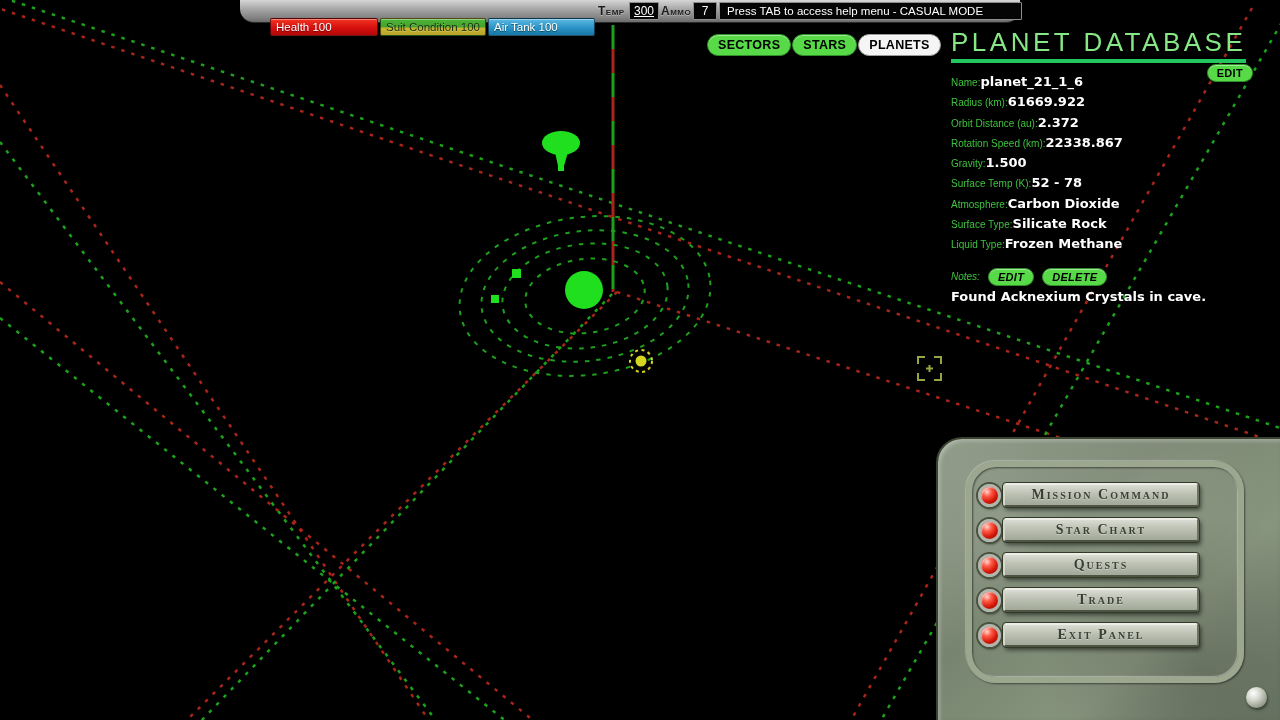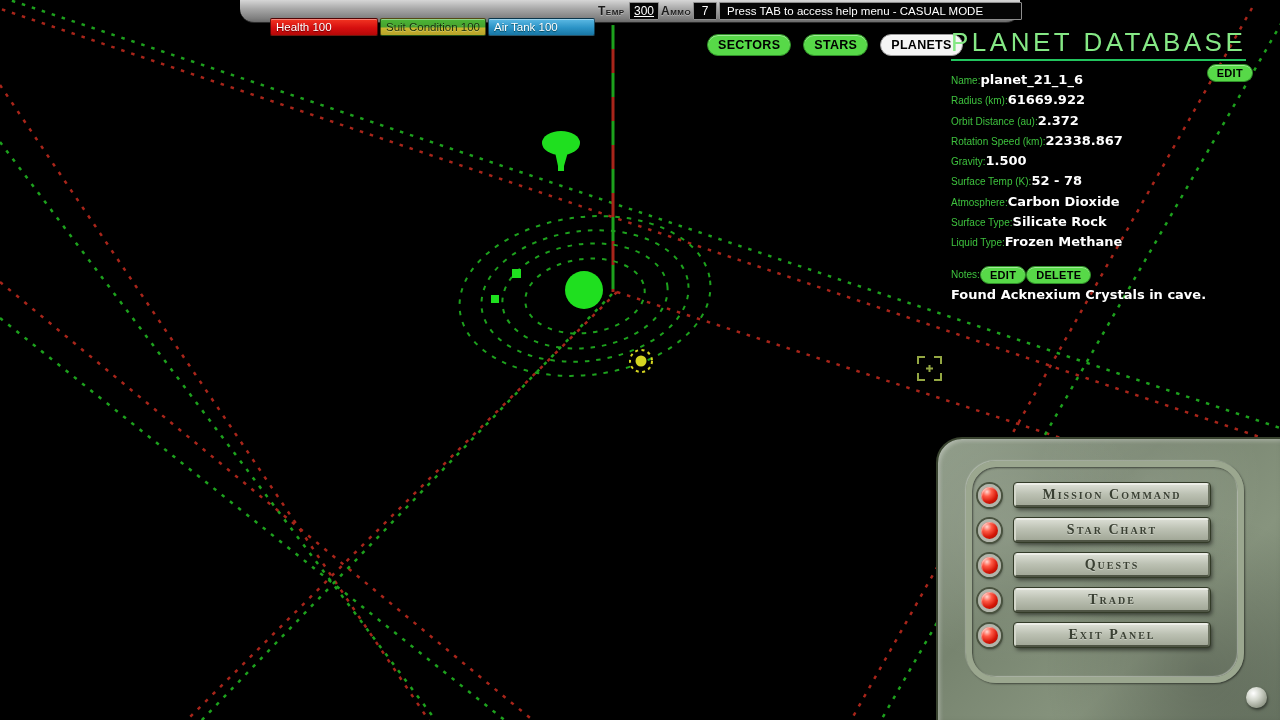--- a/index.html
+++ b/index.html
@@ -30,53 +30,53 @@
     text-shadow:0 1px 0 rgba(255,255,255,.35);letter-spacing:.5px;}
   .hud-label.temp{left:358px;} .hud-label.ammo{left:421px;}
   .valbox{position:absolute;top:2px;height:16px;background:#050505;color:#fff;
     font-size:12px;line-height:16px;text-align:center;border:1px solid #8e8e8e;border-radius:1px;}
   .valbox.temp{left:389px;width:28px;text-decoration:underline;} .valbox.ammo{left:453px;width:22px;}
   .helpbox{position:absolute;top:2px;left:479px;width:294px;height:16px;background:#050505;
     color:#fff;font-size:11.5px;line-height:16px;padding-left:7px;border:1px solid #8e8e8e;
     border-radius:1px;white-space:nowrap;overflow:hidden;}
 
   
-  .tabs{position:absolute;left:707px;top:34px;display:flex;gap:12px;}
+  .tabs{position:absolute;left:707px;top:34px;display:flex;gap:1px;}
   .pill{display:inline-block;background:#57d948;color:#000;font-weight:bold;
     border:1px solid #2f8f28;border-radius:11px;padding:3px 10px;font-size:12.5px;
     letter-spacing:.3px;box-shadow:inset 0 1px 0 rgba(255,255,255,.45);cursor:default;}
   .pill.active{background:#f5f5f5;border-color:#9b9b9b;}
 
   
   .db{position:absolute;left:951px;top:27px;width:302px;color:#fff;}
   .db-title{display:inline-block;font-size:26px;letter-spacing:3.5px;color:#85e885;
-    border-bottom:2px solid #22c55e;padding-bottom:1px;white-space:nowrap;}
+    border-bottom:4px solid #22c55e;padding-bottom:1px;white-space:nowrap;}
   .db-rows{margin-top:9px;}
   .db-row{line-height:18.3px;white-space:nowrap;}
   .db-label{color:#3ec23e;font-size:10px;}
   .db-value{color:#fff;font-weight:bold;font-size:13px;font-family:"DejaVu Sans",sans-serif;}
   .db .edit-pill{position:absolute;right:0;top:37px;}
   .pill.small{font-size:11px;padding:2px 9px;border-radius:10px;}
-  .notes-row{margin-top:13px;display:flex;align-items:center;}
+  .notes-row{margin-top:13px;display:flex;align-items:center;gap:8px;font-style:italic;}
   .note-text{margin-top:3px;color:#fff;font-weight:bold;font-size:13px;font-family:"DejaVu Sans",sans-serif;}
 
   
   .menu-panel{position:absolute;left:936px;top:437px;width:352px;height:291px;
     background:
       radial-gradient(circle at 20% 30%,rgba(255,255,255,.12),rgba(255,255,255,0) 40%),
       radial-gradient(circle at 75% 80%,rgba(0,0,0,.18),rgba(0,0,0,0) 45%),
       radial-gradient(circle at 60% 15%,rgba(255,255,255,.10),rgba(255,255,255,0) 35%),
       linear-gradient(135deg,#8d9a86 0%,#77846f 35%,#87947e 65%,#6c7966 100%);
     border:2px solid #39432f;border-radius:26px 10px 0 0;
     box-shadow:inset 2px 2px 4px rgba(255,255,255,.35),inset -4px -4px 8px rgba(0,0,0,.35);}
   .menu-frame{position:absolute;left:28px;top:22px;width:266px;height:210px;
     border:6px solid #9ba78f;border-radius:30px;
     box-shadow:inset 1px 1px 2px rgba(0,0,0,.5),1px 1px 2px rgba(0,0,0,.5),
       inset -1px -1px 1px rgba(255,255,255,.4),-1px -1px 1px rgba(255,255,255,.3);}
-  .menu-row{position:absolute;left:40px;display:flex;align-items:center;gap:13px;}
+  .menu-row{position:absolute;left:40px;display:flex;align-items:center;gap:2px;}
   .led{width:17px;height:17px;border-radius:50%;
     background:radial-gradient(circle at 35% 28%,#ffd9d2 0%,#ff5a46 28%,#d41608 62%,#8c0b02 100%);
     border:3px solid #b2b5ab;box-shadow:0 0 0 2px #49523f,1px 2px 3px rgba(0,0,0,.6),
       inset 1px 1px 1px rgba(255,255,255,.5);cursor:pointer;}
   .menu-btn{width:192px;height:20px;text-align:center;
     background:linear-gradient(180deg,#d9dcd2 0%,#bcc1b3 45%,#a2a898 100%);
     border-top:2px solid #ecede7;border-left:2px solid #d4d7cb;
     border-bottom:2px solid #4e5444;border-right:2px solid #6c7361;
     outline:1px solid #333b28;border-radius:3px;
     box-shadow:2px 3px 4px rgba(0,0,0,.55);cursor:pointer;

